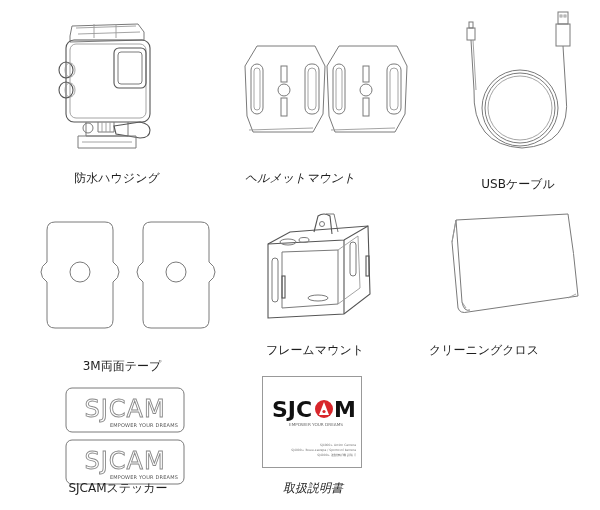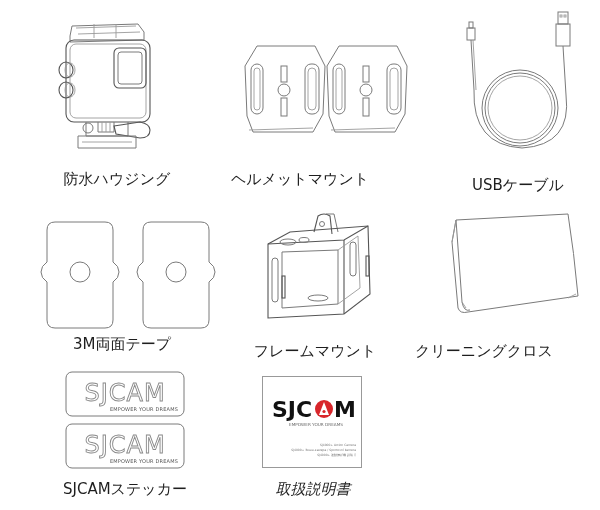--- a/index.html
+++ b/index.html
@@ -1,20 +1,20 @@
 <!DOCTYPE html>
 <html><head>
 <meta charset="utf-8">
 <style>
   html, body { margin: 0; padding: 0; background: #ffffff; }
   body { width: 600px; height: 510px; position: relative; overflow: hidden;
          font-family: "DejaVu Sans", "Liberation Sans", sans-serif; color: #1a1a1a; }
   .item { position: absolute; }
   .art { position: absolute; }
-  .label { position: absolute; font-size: 15px; white-space: nowrap; text-align: center;
+  .label { position: absolute; font-size: 12px; white-space: nowrap; text-align: center;
            transform: translateX(-50%); letter-spacing: 0; color: #1e1e1e; }
   svg { display: block; overflow: visible; }
   .ln { fill: none; stroke: #7a7a7a; stroke-width: 1; }
   .lnd { fill: none; stroke: #555; stroke-width: 1.1; }
   .lnl { fill: none; stroke: #9a9a9a; stroke-width: 0.9; }
   .sticker-text { font-family: "DejaVu Sans", sans-serif; font-size: 5px; fill: #555; letter-spacing: 0.2px; }
   .manual-logo { font-family: "DejaVu Sans", sans-serif; font-weight: bold; }
 </style>
 </head>
 <body>
@@ -72,21 +72,21 @@
         <rect class="ln" x="8" y="22" width="12" height="50" rx="6"></rect>
         <rect class="lnl" x="11" y="26" width="6" height="42" rx="3"></rect>
         <rect class="ln" x="62" y="22" width="14" height="50" rx="6"></rect>
         <rect class="lnl" x="65" y="26" width="8" height="42" rx="4"></rect>
         <rect class="ln" x="38" y="24" width="6" height="16"></rect>
         <circle class="ln" cx="41" cy="48" r="6"></circle>
         <rect class="ln" x="38" y="56" width="6" height="18"></rect>
       </g>
     </svg>
   </div>
-  <div class="label" style="left:300px;top:170px;">ヘルメットマウント</div>
+  <div class="label" style="left:300px;top:170px;font-style:italic;">ヘルメットマウント</div>
 </div>
 
 <div class="item">
   <div class="art" style="left:462px;top:10px;">
     <svg width="120" height="140" viewBox="0 0 120 140">
 
       <rect class="ln" x="7" y="12" width="4" height="6"></rect>
       <rect class="ln" x="5" y="18" width="8" height="12"></rect>
 
       <rect class="ln" x="96" y="2" width="10" height="12"></rect>
@@ -110,21 +110,21 @@
       <g>
         <path class="ln" d="M12 0 L62 0 Q70 0 70 8 L70 40 Q76 44 76 50 Q76 56 70 60 L70 98 Q70 106 62 106 L12 106 Q4 106 4 98 L4 60 Q-2 56 -2 50 Q-2 44 4 40 L4 8 Q4 0 12 0 Z"></path>
         <circle class="ln" cx="37" cy="50" r="10"></circle>
       </g>
       <g transform="translate(96,0)">
         <path class="ln" d="M12 0 L62 0 Q70 0 70 8 L70 40 Q76 44 76 50 Q76 56 70 60 L70 98 Q70 106 62 106 L12 106 Q4 106 4 98 L4 60 Q-2 56 -2 50 Q-2 44 4 40 L4 8 Q4 0 12 0 Z"></path>
         <circle class="ln" cx="37" cy="50" r="10"></circle>
       </g>
     </svg>
   </div>
-  <div class="label" style="left:122px;top:335px;">3M両面テープ</div>
+  <div class="label" style="left:122px;top:358px;">3M両面テープ</div>
 </div>
 
 <div class="item">
   <div class="art" style="left:260px;top:212px;">
     <svg width="112" height="112" viewBox="0 0 112 112">
 
       <path class="lnd" d="M54 20 L58 4 Q64 0 70 4 L72 22"></path>
       <circle class="ln" cx="62" cy="12" r="2.5"></circle>
       <path class="ln" d="M66 2 L74 2 L78 20"></path>
 
@@ -157,35 +157,35 @@
       <path class="ln" d="M8 8 L14 90 Q16 100 22 98"></path>
       <path class="lnl" d="M4 30 L8 8"></path>
       <path class="lnl" d="M14 90 L18 96"></path>
       <path class="lnl" d="M120 86 L128 82"></path>
     </svg>
   </div>
   <div class="label" style="left:484px;top:342px;">クリーニングクロス</div>
 </div>
 
 <div class="item">
-  <div class="art" style="left:66px;top:372px;">
+  <div class="art" style="left:66px;top:388px;">
     <svg width="118" height="96" viewBox="0 0 118 96">
       <g>
         <rect class="ln" x="0" y="0" width="118" height="44" rx="6"></rect>
         <text x="59" y="29" text-anchor="middle" font-size="24" fill="none" stroke="#8a8a8a" stroke-width="0.9" font-family="DejaVu Sans, sans-serif" letter-spacing="1">SJCAM</text>
         <text class="sticker-text" x="78" y="39" text-anchor="middle">EMPOWER YOUR DREAMS</text>
       </g>
       <g transform="translate(0,52)">
         <rect class="ln" x="0" y="0" width="118" height="44" rx="6"></rect>
         <text x="59" y="29" text-anchor="middle" font-size="24" fill="none" stroke="#8a8a8a" stroke-width="0.9" font-family="DejaVu Sans, sans-serif" letter-spacing="1">SJCAM</text>
         <text class="sticker-text" x="78" y="39" text-anchor="middle">EMPOWER YOUR DREAMS</text>
       </g>
     </svg>
   </div>
-  <div class="label" style="left:125px;top:480px;">SJCAMステッカー</div>
+  <div class="label" style="left:118px;top:480px;">SJCAMステッカー</div>
 </div>
 
 <div class="item">
   <div class="art" style="left:262px;top:376px;">
     <svg width="100" height="92" viewBox="0 0 100 92">
       <rect x="0.5" y="0.5" width="99" height="91" fill="#fff" stroke="#999" stroke-width="1"></rect>
       <text class="manual-logo" x="10" y="41" font-size="22" fill="#111">SJC</text>
 
       <circle cx="62" cy="33" r="9" fill="#d8262b"></circle>
       <path d="M62 26 L67 39 L57 39 Z" fill="#fff"></path>

